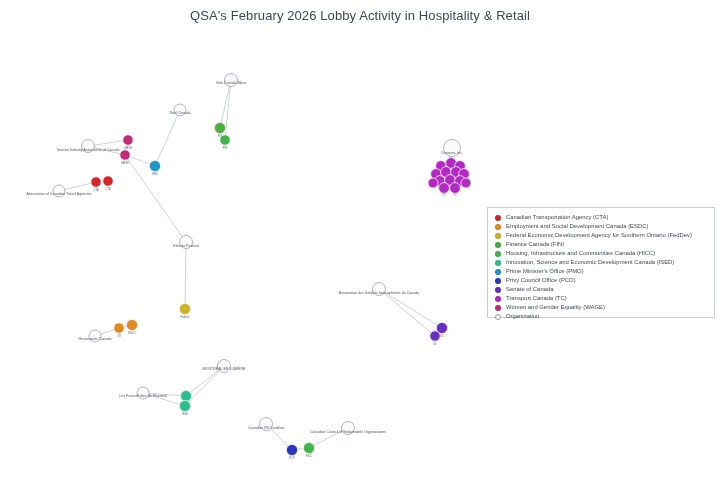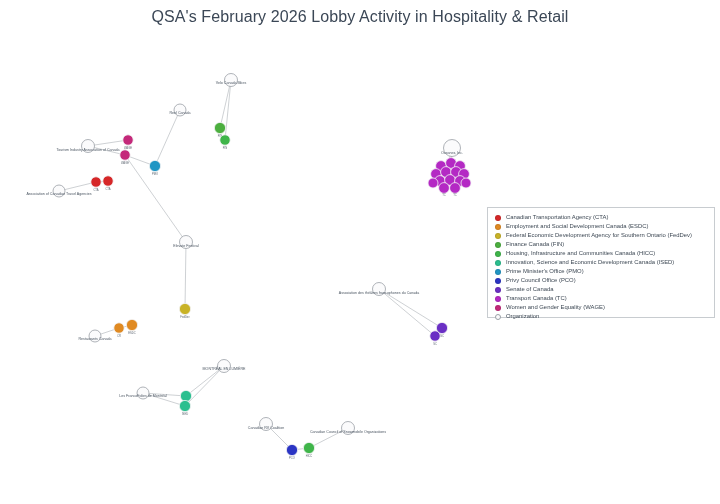--- a/index.html
+++ b/index.html
@@ -14,21 +14,21 @@
     overflow: hidden;
     font-family: "Liberation Sans", sans-serif;
     color: #2f3a46;
   }
   #chart-title {
     position: absolute;
     top: 8px;
     left: 0;
     width: 720px;
     text-align: center;
-    font-size: 16px;
+    font-size: 13px;
     color: #3b4756;
     letter-spacing: 0.1px;
     white-space: nowrap;
   }
   #graph-svg {
     position: absolute;
     top: 0;
     left: 0;
     width: 720px;
     height: 504px;

